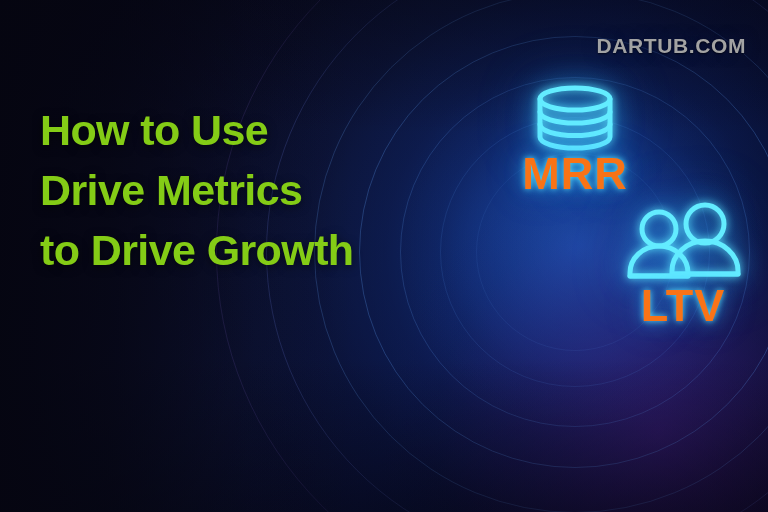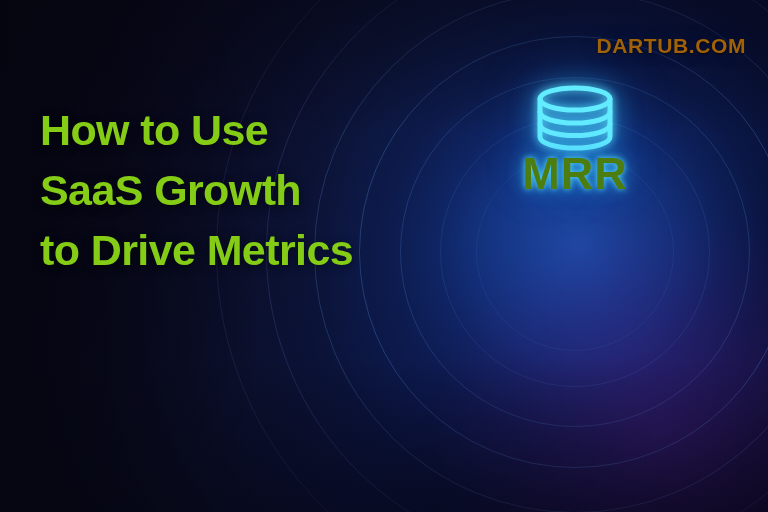--- a/index.html
+++ b/index.html
@@ -97,21 +97,21 @@
     transform: translate(-50%, -50%);
     border-style: solid;
     border-width: 1px;
   }
 
   
   .logo {
     position: absolute;
     right: 22px;
     top: 34px;
-    color: #a16207;
+    color: #a3a3a3;
     font-size: 21px;
     font-weight: bold;
     letter-spacing: 0.6px;
     white-space: nowrap;
     text-shadow: 0 0 14px rgba(10,20,60,0.85), 0 1px 2px rgba(0,0,0,0.7);
   }
 
   
   .headline {
     position: absolute;
@@ -132,21 +132,21 @@
     position: absolute;
   }
   .metric-label {
     position: absolute;
     left: 0;
     width: 100%;
     text-align: center;
     font-size: 45px;
     font-weight: bold;
     letter-spacing: 1px;
-    color: #4d7c0f;
+    color: #f97316;
     text-shadow:
       0 0 6px rgba(90,230,255,0.95),
       0 0 18px rgba(50,190,255,0.75),
       0 0 38px rgba(30,140,255,0.45);
   }
   .neon-svg {
     position: absolute;
     overflow: visible;
     filter: drop-shadow(0 0 4px rgba(90,230,255,0.95))
             drop-shadow(0 0 12px rgba(50,190,255,0.60))
@@ -196,29 +196,42 @@
       <div class="ring" style="width: 520px; height: 520px; border-color: rgba(104, 168, 255, 0.22);"></div>
       <div class="ring" style="width: 616px; height: 616px; border-color: rgba(120, 140, 250, 0.2);"></div>
       <div class="ring" style="width: 716px; height: 716px; border-color: rgba(142, 110, 230, 0.18);"></div>
     </div>
   <div class="bg-vignette"></div>
 
   <div class="logo">DARTUB.COM</div>
 
   <div class="headline">
     <span class="hl-line">How to Use</span>
-    <span class="hl-line">SaaS Growth</span>
-    <span class="hl-line">to Drive Metrics</span>
+    <span class="hl-line">Drive Metrics</span>
+    <span class="hl-line">to Drive Growth</span>
   </div>
 
   <div class="metric" id="metric-mrr">
     <svg class="neon-svg" id="icon-mrr" viewBox="0 0 78 64">
       <ellipse cx="39" cy="13" rx="35" ry="11"></ellipse>
       <path d="M4 13 L4 51 A35 11 0 0 0 74 51 L74 13"></path>
       <path d="M4 26 A35 11 0 0 0 74 26"></path>
       <path d="M4 38.5 A35 11 0 0 0 74 38.5"></path>
     </svg>
     <div class="metric-label" id="label-mrr">MRR</div>
   </div>
 
 
+  <div class="metric" id="metric-ltv">
+    <svg class="neon-svg" id="icon-ltv" viewBox="0 0 112 74">
+
+      <circle cx="33" cy="23" r="17"></circle>
+      <path d="M4 70 L4 67 A29 27 0 0 1 62 67 L62 70 Z"></path>
+      <line x1="4" y1="70" x2="62" y2="70"></line>
+
+      <circle cx="79" cy="18" r="19"></circle>
+      <path d="M46 68 L46 65 A33 30 0 0 1 112 65 L112 68 Z"></path>
+      <line x1="46" y1="68" x2="112" y2="68"></line>
+    </svg>
+    <div class="metric-label" id="label-ltv">LTV</div>
+  </div>
 
 </div>
 
 </body></html>

